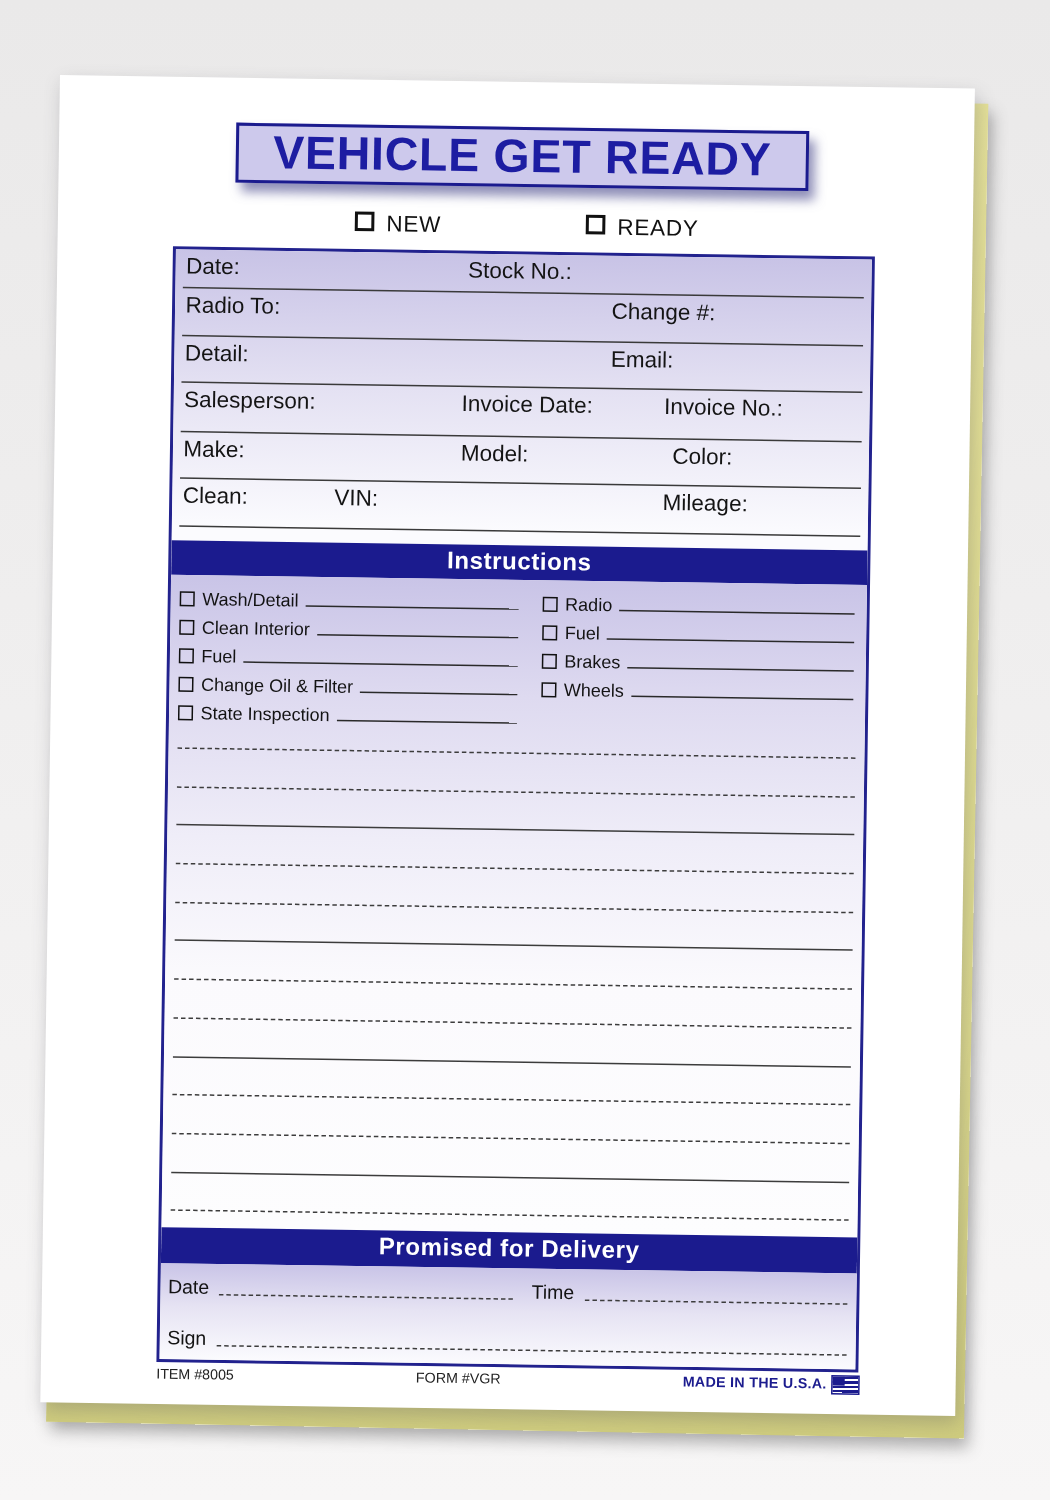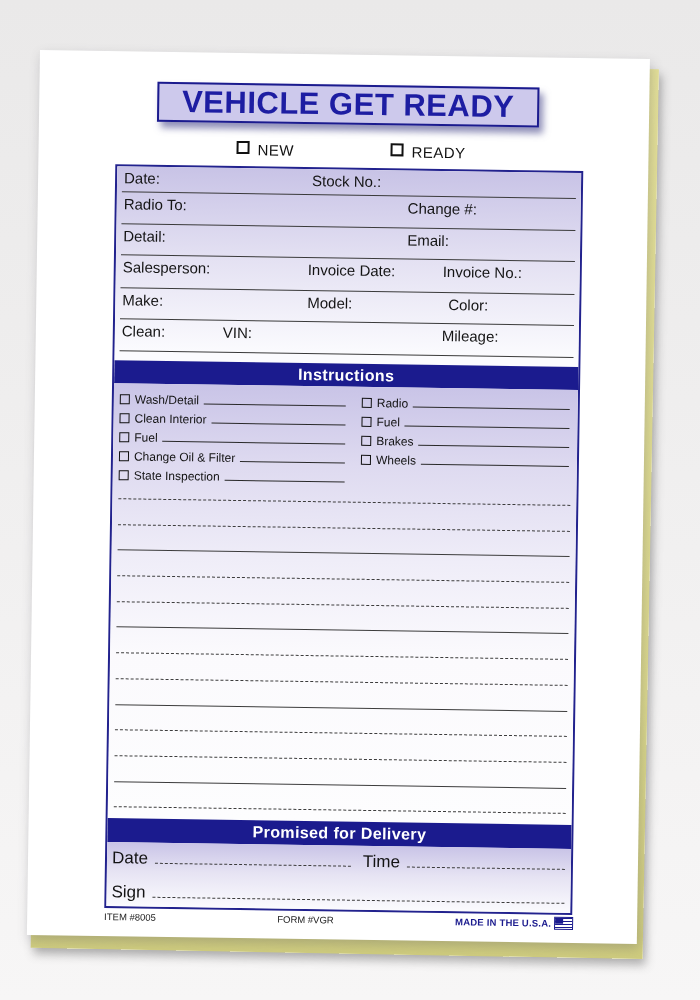--- a/index.html
+++ b/index.html
@@ -66,21 +66,21 @@
   .writing-lines { padding:0 6px; }
   .wline { height:0; border-bottom:1.4px dashed #3c3c3c; margin-top:24.7px; }
   .wline.first { margin-top:15px; }
   .wline.solid { border-bottom:1.3px solid #3c3c3c; }
   .delivery-section {
     height:64px; position:relative;
     background:linear-gradient(180deg,#c9c4e7 0%, #e6e3f3 45%, #fbfbfe 100%);
   }
   .del-row { position:absolute; left:5px; right:6px; display:flex; align-items:flex-end; }
   .del-row.r1 { top:8px; } .del-row.r2 { top:42px; }
-  .del-row .lbl { font-size:17px; color:#131313; line-height:15px; white-space:nowrap; }
+  .del-row .lbl { font-size:13px; color:#131313; line-height:15px; white-space:nowrap; }
   .dline { height:0; border-bottom:1.3px dashed #3c3c3c; margin:0 0 2px 7px; }
   .dline.date { width:196px; margin-right:12px; }
   .dline.grow { flex:1; }
   
   .footer {
     position:absolute; left:77px; top:860px; width:468px;
     display:flex; align-items:center; font-size:9.5px; color:#222;
   }
   .footer .center { flex:1; text-align:center; }
   .made-in { display:flex; align-items:center; color:#1b1b8e; font-weight:bold; letter-spacing:0.2px; }

